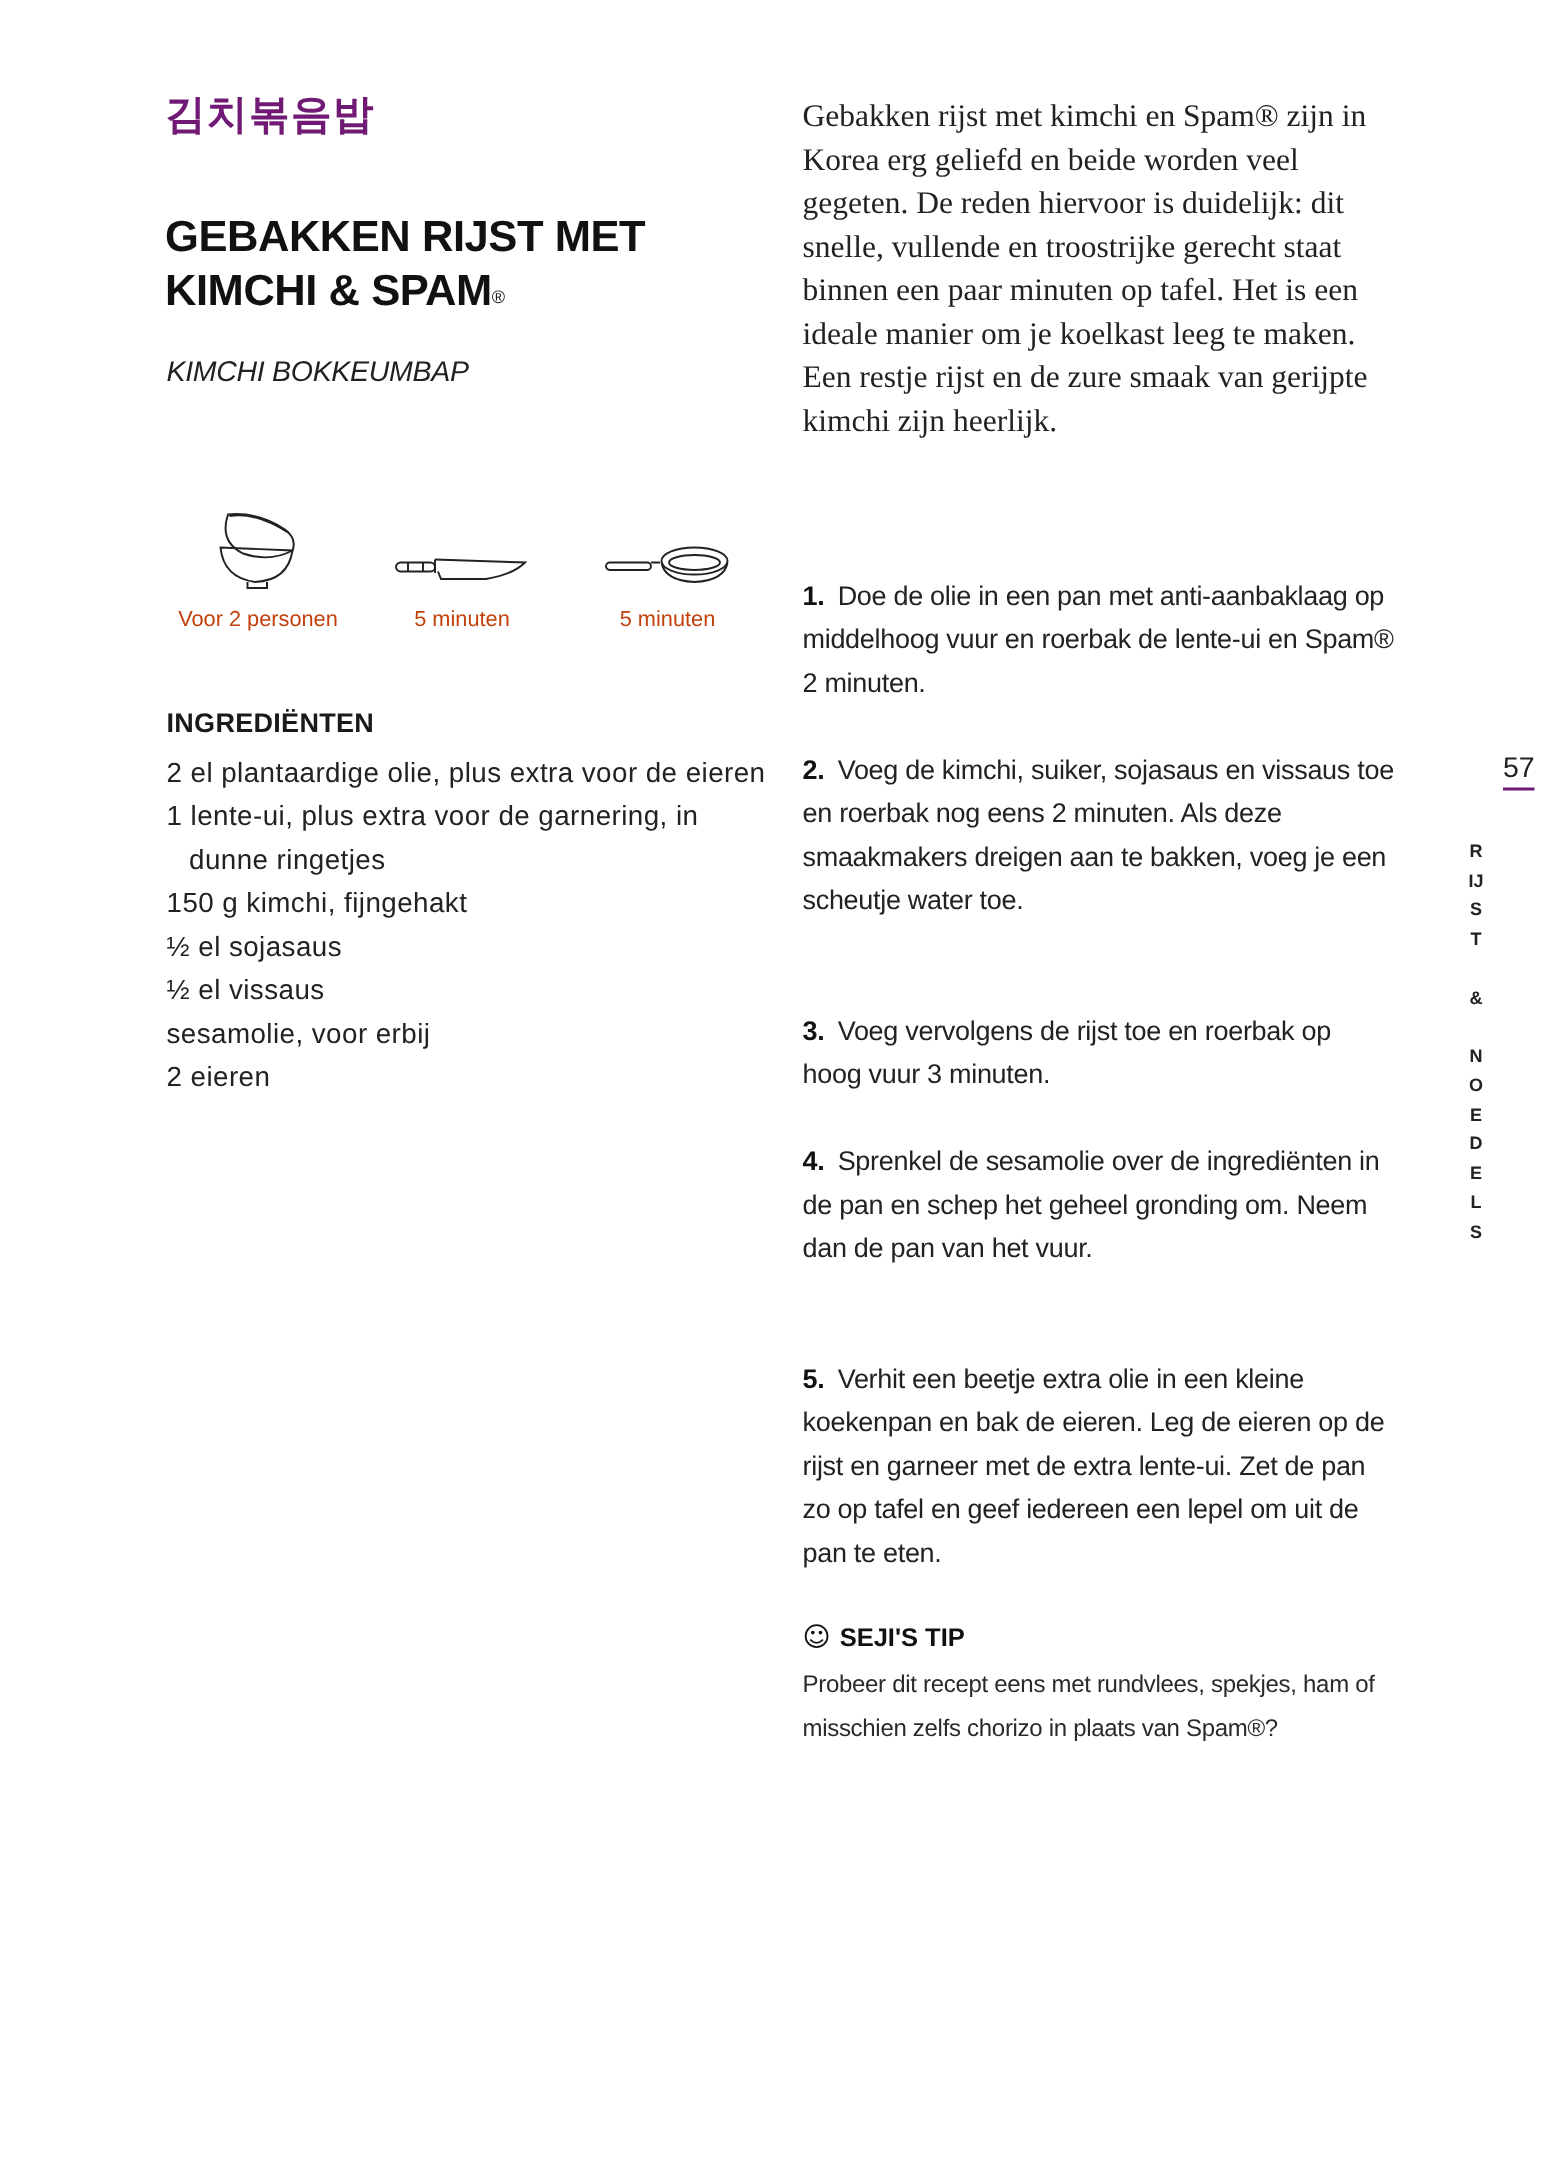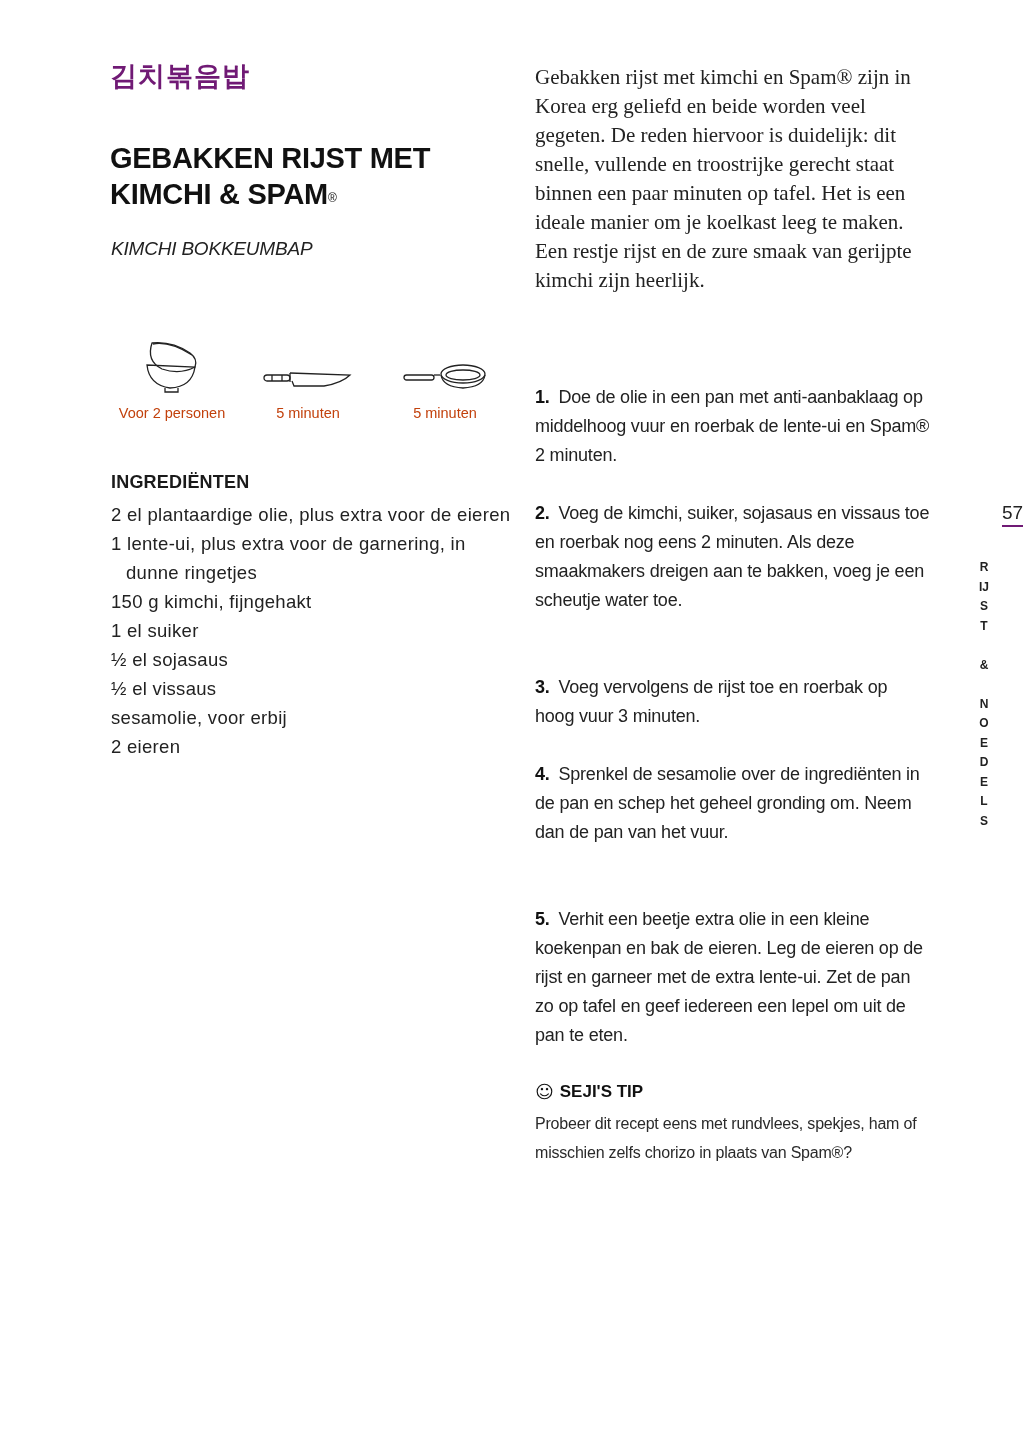--- a/index.html
+++ b/index.html
@@ -117,21 +117,20 @@
     </svg>
     <div class="meta-label">5 minuten</div>
   </div>
 </div>
 
 <div class="abs ingredients-heading">INGREDIËNTEN</div>
 <ul class="abs ingredients-list">
   <li>2 el plantaardige olie, plus extra voor de eieren</li>
   <li>1 lente-ui, plus extra voor de garnering, in dunne ringetjes</li>
   <li>150 g kimchi, fijngehakt</li>
-  <li>1 el suiker</li>
   <li>½ el sojasaus</li>
   <li>½ el vissaus</li>
   <li>sesamolie, voor erbij</li>
   <li>2 eieren</li>
 </ul>
 
 <p class="abs intro">Gebakken rijst met kimchi en Spam® zijn in Korea erg geliefd en beide worden veel gegeten. De reden hiervoor is duidelijk: dit snelle, vullende en troostrijke gerecht staat binnen een paar minuten op tafel. Het is een ideale manier om je koelkast leeg te maken. Een restje rijst en de zure smaak van gerijpte kimchi zijn heerlijk.</p>
 
 <div class="abs steps">
   <div class="step" style="position:absolute; top:0; width:395px;">

